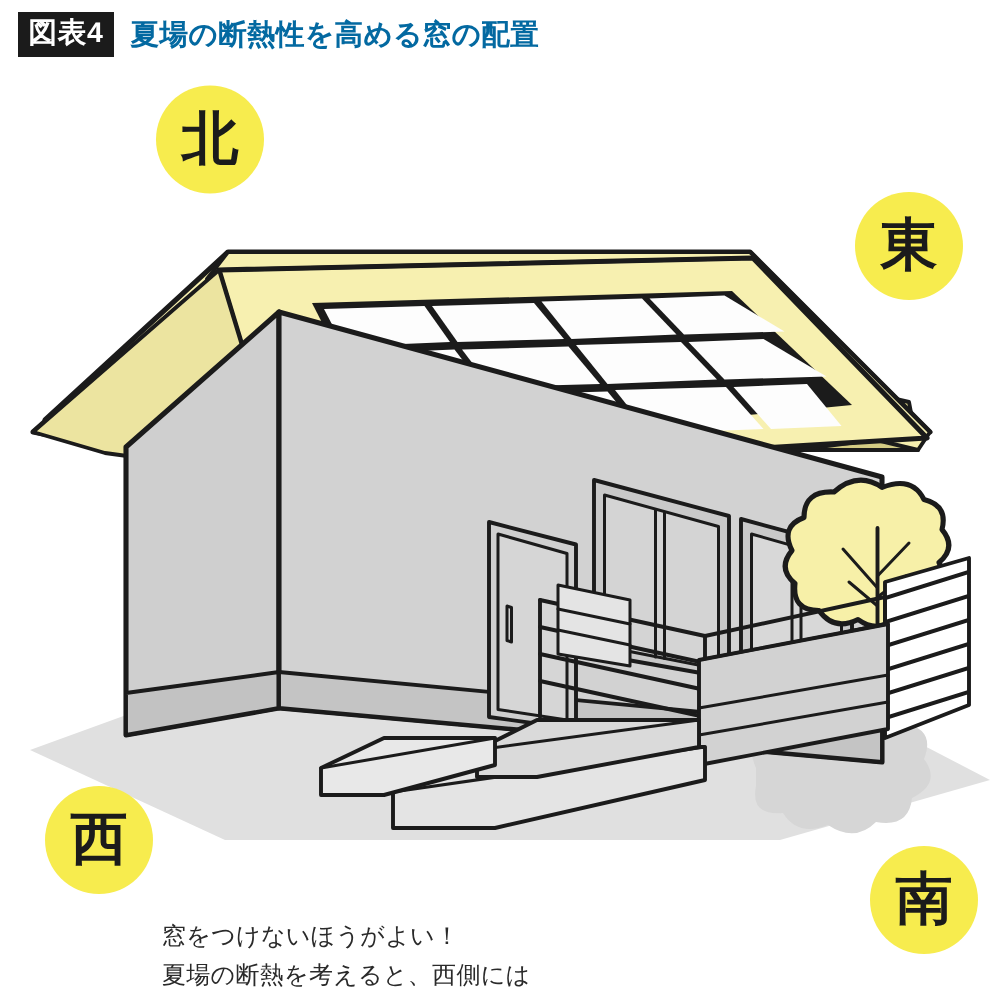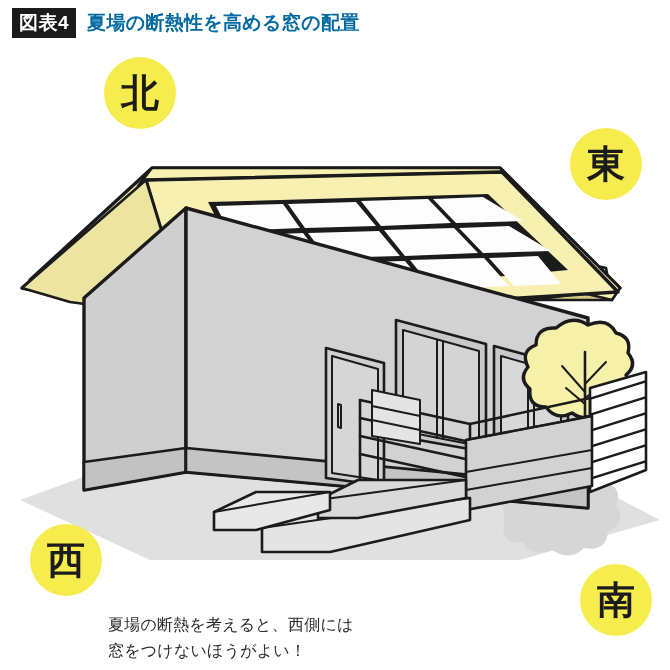--- a/index.html
+++ b/index.html
@@ -272,15 +272,15 @@
   <span>東</span>
 </div>
 <div class="compass" id="compass-west">
   <span>西</span>
 </div>
 <div class="compass" id="compass-south">
   <span>南</span>
 </div>
 
 <div class="caption">
+  <div>窓をつけないほうがよい！</div>
   <div>夏場の断熱を考えると、西側には</div>
-  <div>窓をつけないほうがよい！</div>
 </div>
 
 </body></html>

